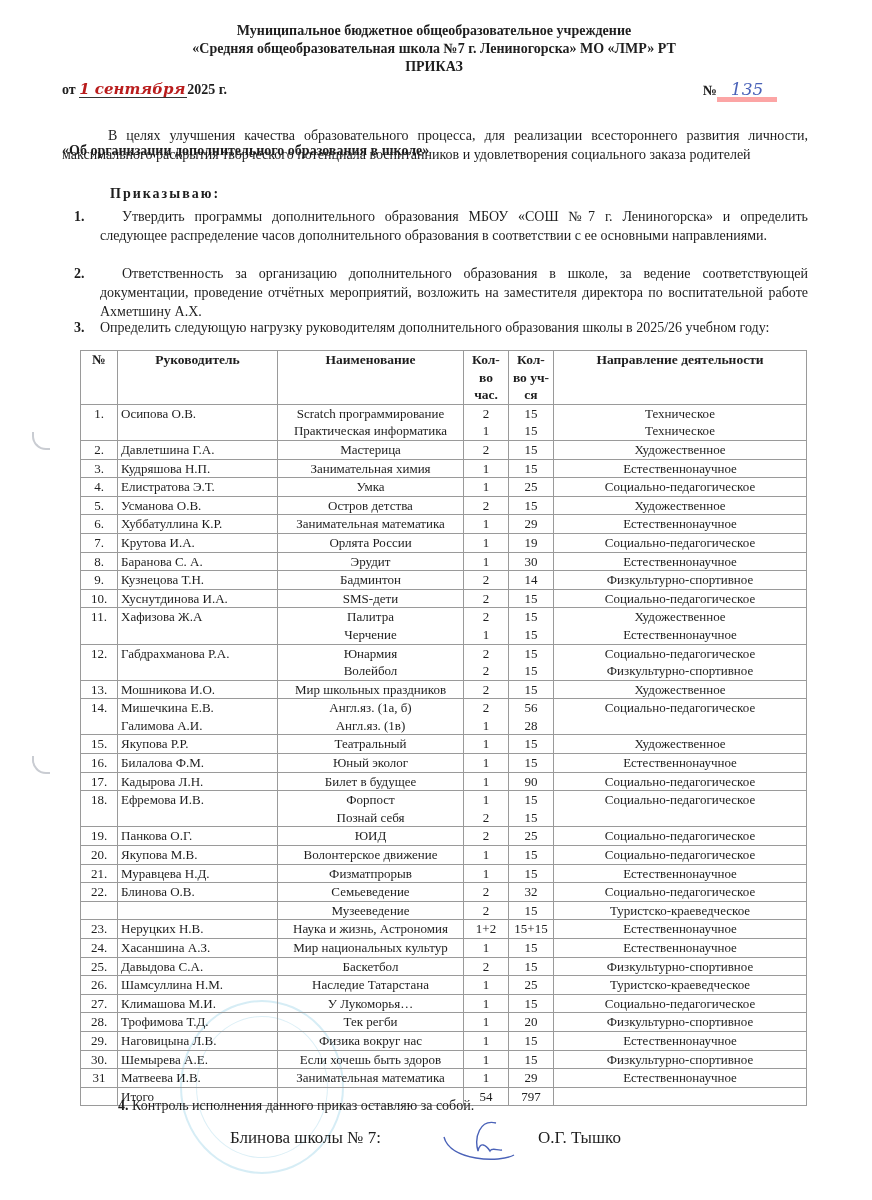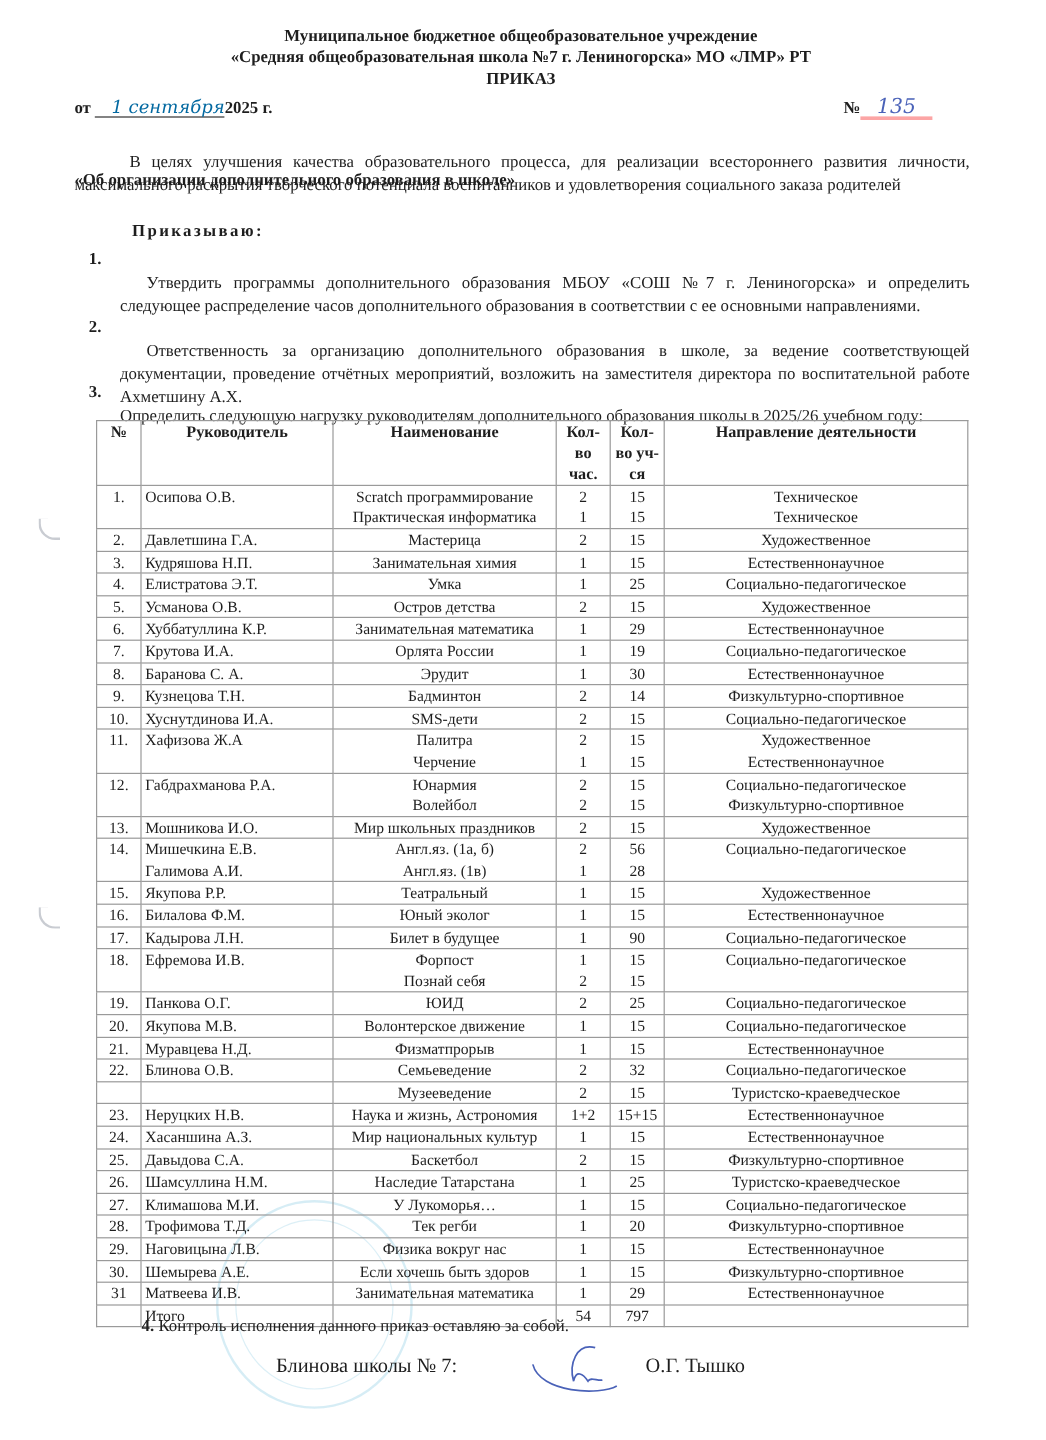--- a/index.html
+++ b/index.html
@@ -5,34 +5,34 @@
   html, body { margin: 0; padding: 0; background: #ffffff; }
   body {
     width: 872px; height: 1200px; position: relative; overflow: hidden;
     font-family: "Liberation Serif", "DejaVu Serif", serif;
     color: #1e1e1e;
   }
   .header { position: absolute; left: 0; top: 22px; width: 868px; text-align: center;
     font-weight: bold; font-size: 14px; line-height: 18px; }
   .date-line { position: absolute; left: 62px; top: 81px; font-size: 14px; font-weight: bold; }
   .date-line .hand { display: inline-block; width: 108px; border-bottom: 1px solid #333;
-    font-family: "DejaVu Serif", serif; font-style: italic; font-weight: normal;
-    color: #0369a1; font-size: 15px; text-align: right; line-height: 16px; }
+    font-family: "DejaVu Serif", serif; font-style: italic; font-weight: bold;
+    color: #b91c1c; font-size: 15px; text-align: left; line-height: 16px; }
   .num-line { position: absolute; left: 703px; top: 81px; font-size: 14px; font-weight: bold; }
-  .num-line .hand { display: inline-block; width: 60px; border-bottom: 3px solid #fca5a5;
+  .num-line .hand { display: inline-block; width: 60px; border-bottom: 5px solid #fca5a5;
     font-family: "DejaVu Serif", serif; font-style: italic; font-weight: normal;
     color: #4a62b8; font-size: 17px; text-align: center; line-height: 16px; }
   .subject { position: absolute; left: 62px; top: 97px; font-size: 14px; font-weight: bold; margin-top: 46px; }
   .intro { position: absolute; left: 62px; top: 126px; width: 746px; font-size: 14px;
     line-height: 19px; text-align: justify; text-indent: 46px; }
   .order-word { position: absolute; left: 110px; top: 186px; font-size: 14px; font-weight: bold;
     letter-spacing: 2px; }
   .item { position: absolute; left: 62px; width: 746px; font-size: 14px; line-height: 19px; }
   .item .n { position: absolute; left: 12px; top: 0; font-weight: bold; }
-  .item .t { margin-left: 38px; text-align: justify; margin-top: 20px; }
+  .item .t { margin-left: 38px; text-align: justify; }
   .item .t.ind { text-indent: 22px; }
 
   table.load { position: absolute; left: 80px; top: 350px; width: 727px;
     border-collapse: collapse; font-size: 13px; table-layout: fixed; }
   table.load th, table.load td { border: 1px solid #9a9a9a; padding: 0 3px; vertical-align: top;
     line-height: 17.6px; }
   table.load th { font-weight: bold; font-size: 13.5px; text-align: center; }
   table.load td.c { text-align: center; }
   table.load td.l { text-align: left; }
   .col-n { width: 37px; } .col-h { width: 160px; } .col-name { width: 186px; }

